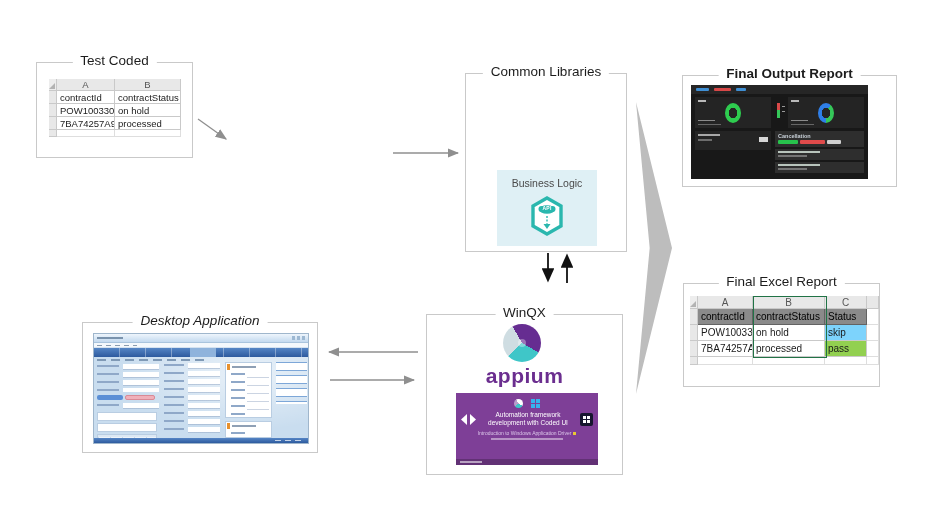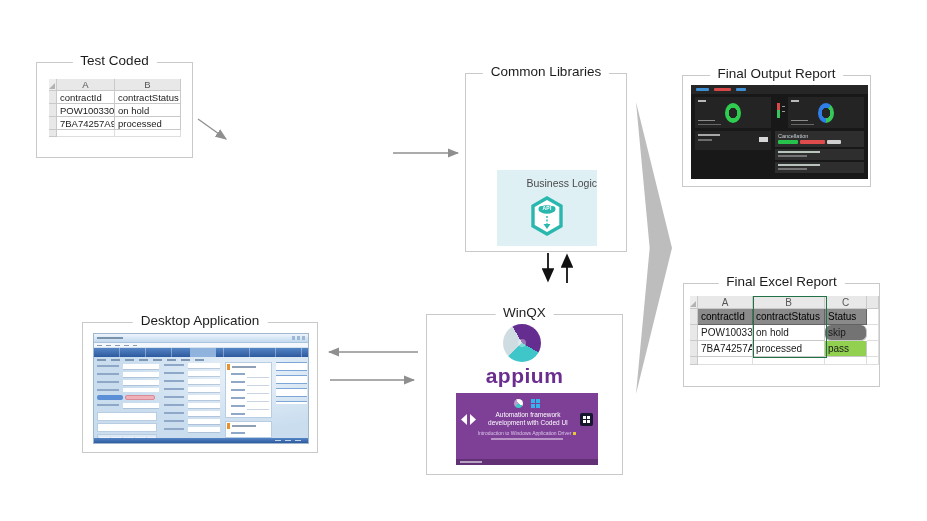--- a/index.html
+++ b/index.html
@@ -55,21 +55,21 @@
   .cyl { position:absolute; left:31px; top:16px; width:100px; height:74px; }
   .cyl-bot { position:absolute; left:0; right:0; bottom:0; height:20px; border-radius:50%;
              background:#c7e9f4; border:1px solid #abd9ea; }
   .cyl-body { position:absolute; left:0; right:0; top:10px; bottom:10px; background:#c7e9f4;
               border-left:1px solid #abd9ea; border-right:1px solid #abd9ea; }
   .cyl-top { position:absolute; left:0; right:0; top:0; height:20px; border-radius:50%;
              background:#def5fb; border:1px solid #abd9ea; }
   .cyl-label { position:absolute; left:0; right:0; top:34px; text-align:center;
                font-size:10.5px; color:#3f3f3f; }
   .bizlogic { position:absolute; left:31px; top:96px; width:100px; height:76px; background:#dff0f5; }
-  .bizlogic-label { position:absolute; left:0; right:0; top:7px; text-align:right;
+  .bizlogic-label { position:absolute; left:0; right:0; top:7px; text-align:center;
                     font-size:10.5px; color:#4a4a4a; }
   .hex-wrap { position:absolute; left:33px; top:26px; width:34px; height:42px; }
   .api-label { position:absolute; left:0; right:0; top:9px; text-align:center;
                font-size:5px; font-weight:bold; color:#fff; letter-spacing:.3px; }
 
   
   .dash { position:absolute; left:8px; top:9px; width:177px; height:94px; background:#181818; }
   .dash-top { height:9px; background:#262626; display:flex; align-items:center; gap:5px; padding:0 5px; }
   .chip { height:3px; border-radius:1px; }
   .chip.blue { width:13px; background:#3f8fd4; }
@@ -244,21 +244,21 @@
           <circle cx="11.5" cy="13" r="3" fill="#2ab7ae"></circle>
           <circle cx="22.5" cy="13" r="3" fill="#2ab7ae"></circle>
           <line x1="17" y1="20" x2="17" y2="28" stroke="#2ab7ae" stroke-width="1.4" stroke-dasharray="2 1.6"></line>
           <polygon points="13.5,28 20.5,28 17,33" fill="#2ab7ae"></polygon>
         </svg>
         <span class="api-label">API</span>
       </div>
     </div>
   </section>
 
-  <section class="gbox" style="left:682px;top:75px;width:189px;height:112px;">
+  <section class="gbox" style="left:682px;top:75px;width:215px;height:112px;font-weight:bold;">
     <span class="glabel">Final Output Report</span>
     <div class="dash">
       <div class="dash-top">
         <span class="chip blue"></span>
         <span class="chip red"></span>
         <span class="chip blue2"></span>
       </div>
       <div class="dash-main">
         <div class="drow1">
           <div class="dpanel">
@@ -318,37 +318,37 @@
       <div class="xh">C</div>
       <div class="xh"></div>
       <div class="xg"></div>
       <div class="hdrdark">contractId</div>
       <div class="hdrdark">contractStatus</div>
       <div class="hdrdark">Status</div>
       <div class="empty"></div>
       <div class="xg"></div>
       <div>POW100330</div>
       <div>on hold</div>
-      <div style="background: #737373; border-radius: 6px;">skip</div>
+      <div style="background: #7dd3fc;">skip</div>
       <div class="empty"></div>
       <div class="xg"></div>
       <div>7BA74257A9</div>
       <div>processed</div>
       <div style="background: rgb(146, 208, 80);">pass</div>
       <div class="empty"></div>
       <div class="xg"></div>
       <div class="empty"></div>
       <div class="empty"></div>
       <div class="empty"></div>
       <div class="empty"></div>
     </div>
     <div class="sel-overlay" style="left:69px;top:12px;width:74px;height:62px;"></div>
   </section>
 
-  <section class="gbox" style="left:82px;top:322px;width:236px;height:131px;">
+  <section class="gbox" style="left:82px;top:322px;width:236px;height:131px;font-style:italic;">
     <span class="glabel">Desktop Application</span>
     <div class="app">
       <div class="app-title">
         <span class="app-btns"></span>
       </div>
       <div class="app-menu"></div>
       <div class="app-tabs">
         <span class="app-tab-sel"></span>
       </div>
       <div class="app-body">

